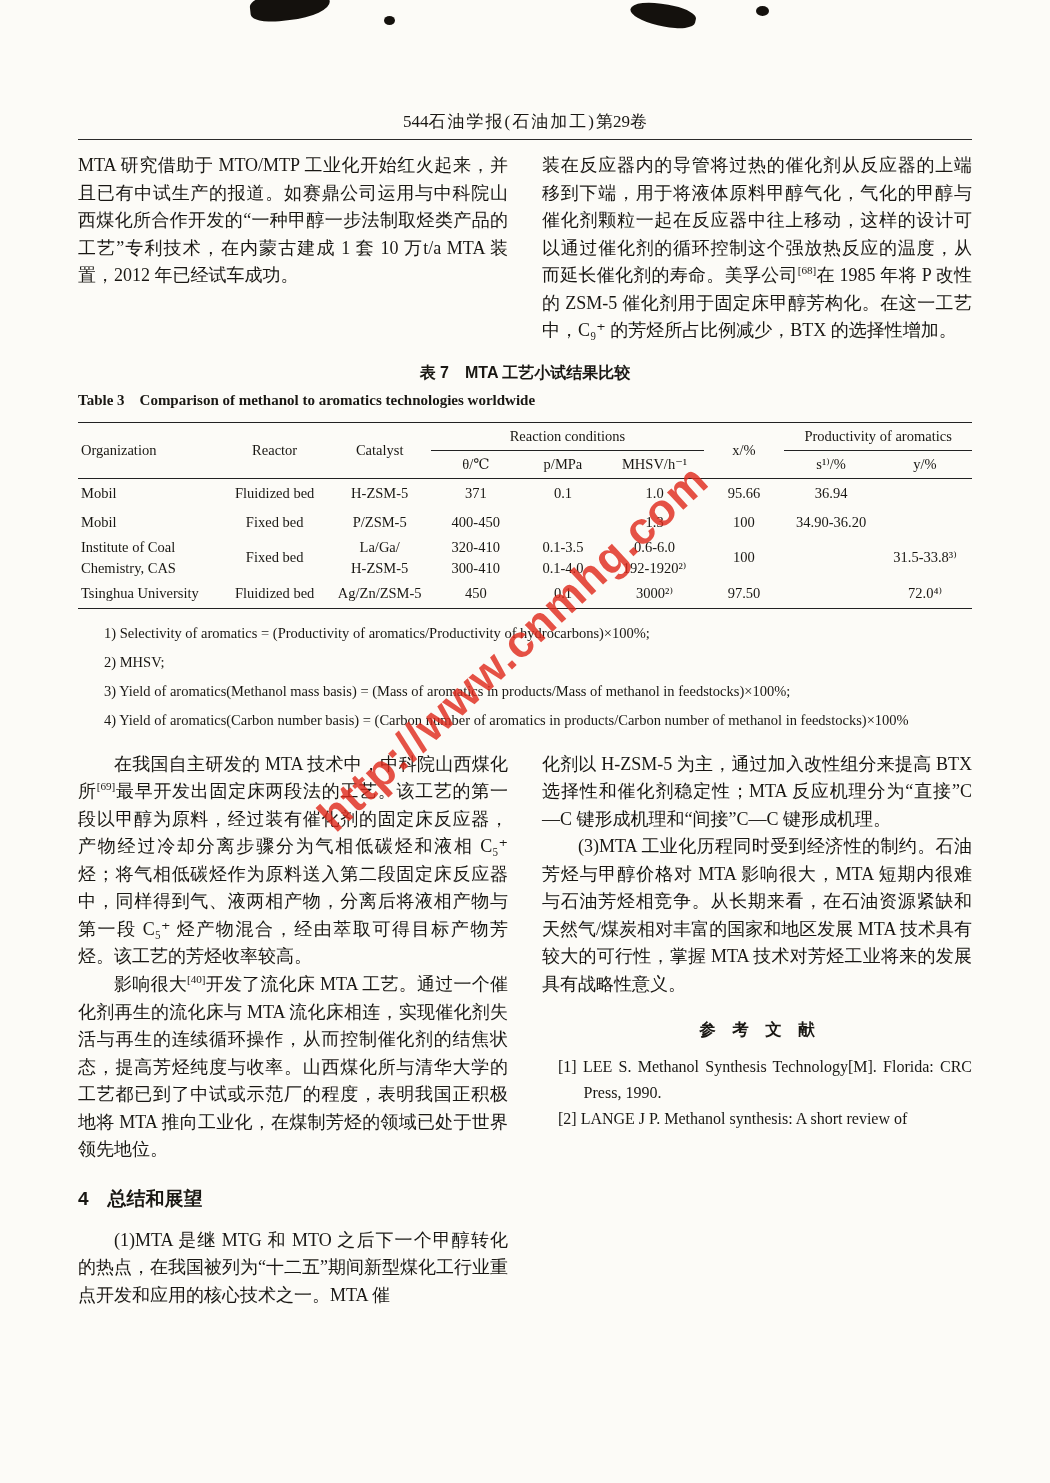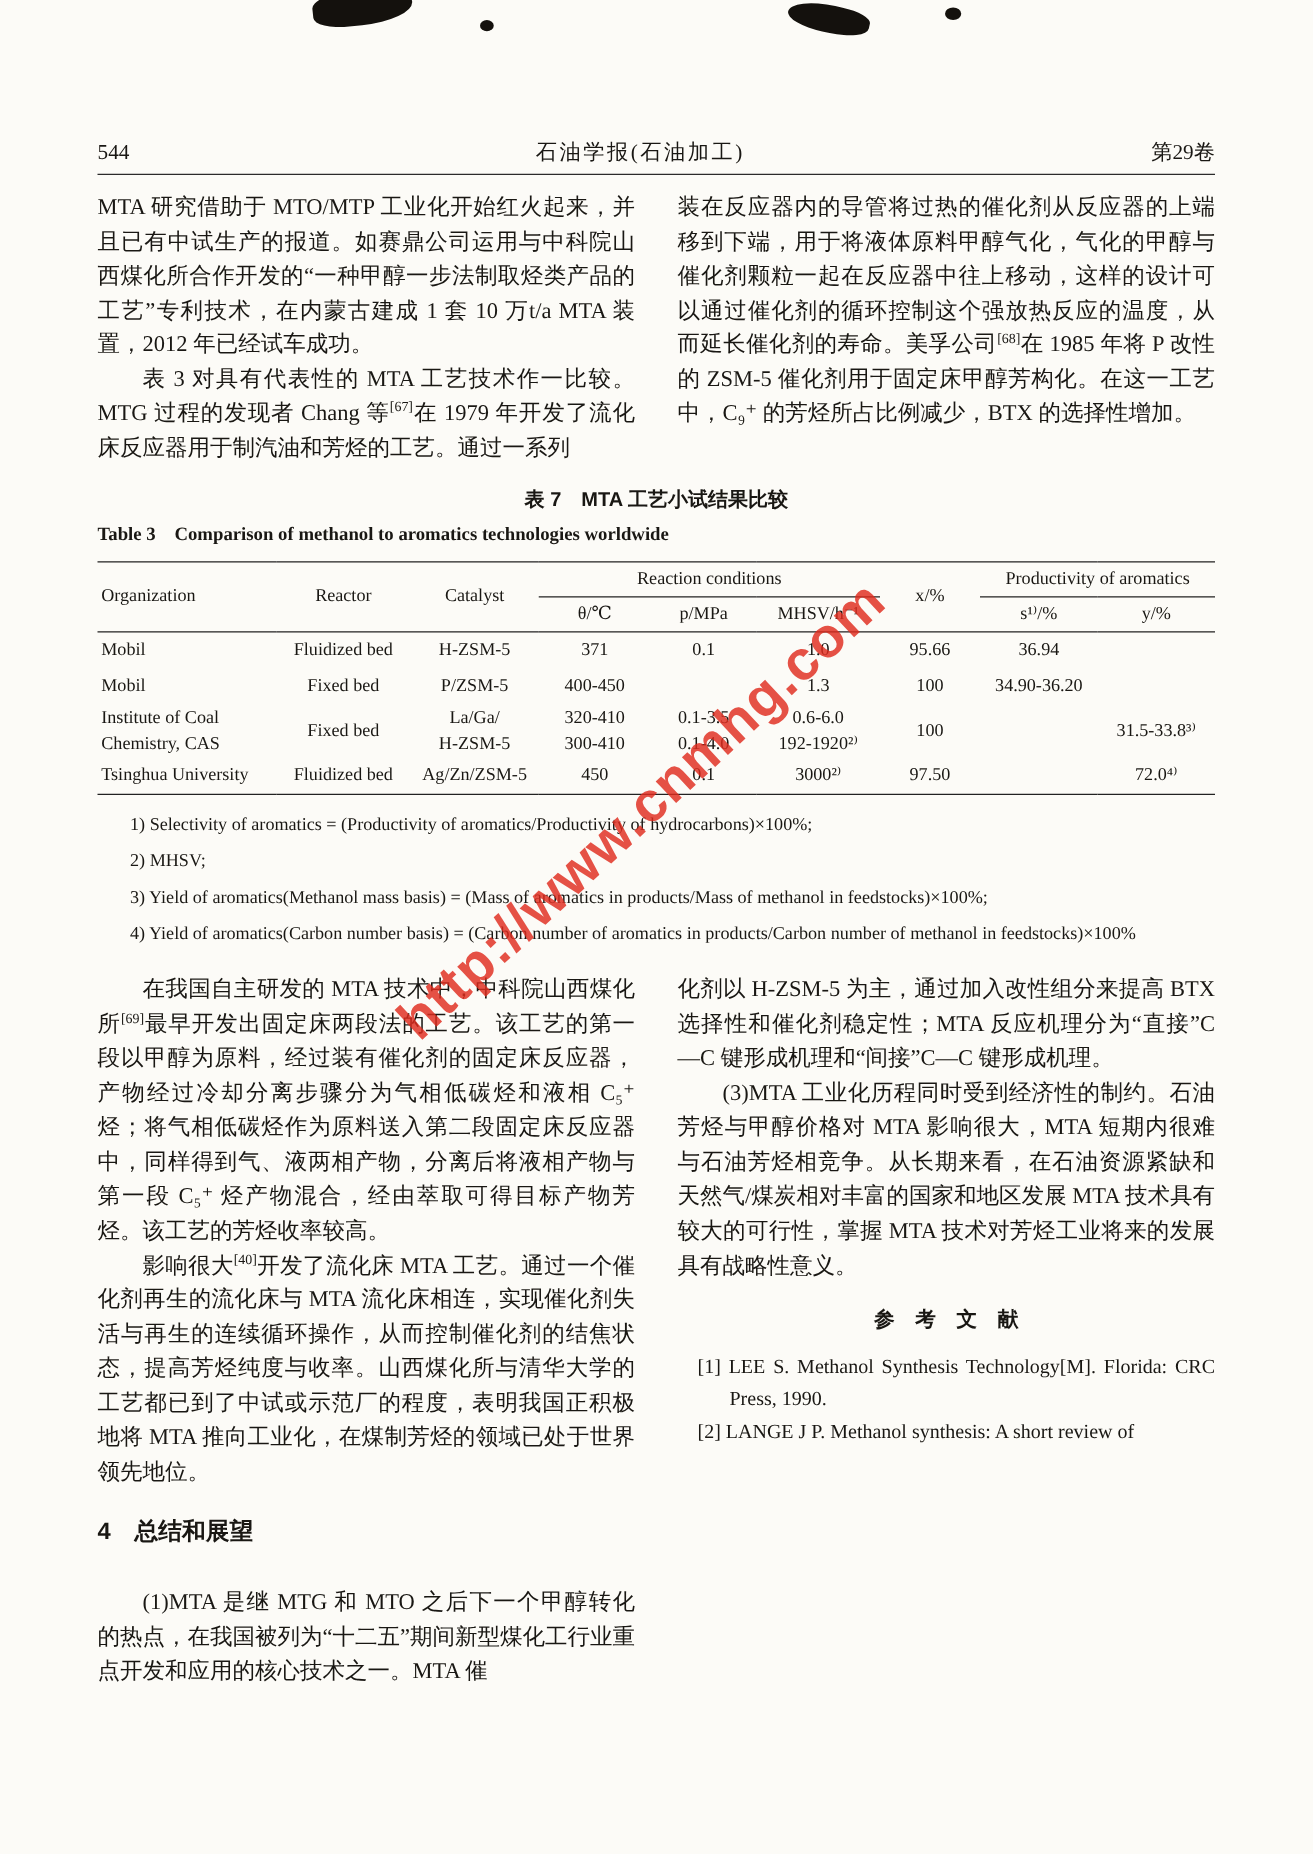--- a/index.html
+++ b/index.html
@@ -11,21 +11,21 @@
     margin: 0 auto;
     background: #fcfbf7;
     overflow: hidden;
     color: #191713;
     font-family: "Liberation Serif", "DejaVu Serif", serif;
   }
   .content { padding: 110px 78px 0; }
 
   .page-header {
     display: flex;
-    justify-content: space-between;
+    justify-content: center;
     align-items: baseline;
     font-size: 17px;
   }
   .page-header .journal { letter-spacing: 2px; }
   .header-rule { border: 0; border-top: 1.5px solid #2b2b2b; margin: 6px 0 0; }
 
   .two-col { display: flex; gap: 34px; margin-top: 12px; }
   .two-col.bottom { margin-top: 16px; }
   .col { flex: 1 1 0; min-width: 0; font-size: 18px; line-height: 1.53; text-align: justify; }
   .col p { margin: 0; }
@@ -49,21 +49,21 @@
   .tbl .sub { padding-top: 2px; padding-bottom: 2px; }
   .tbl .org { text-align: left; padding-left: 3px; }
   .tbl th.rule { border-bottom: 1.2px solid #222; }
   .tbl th.group { border-bottom: 1.2px solid #222; }
 
   .footnotes { margin-top: 10px; padding-left: 26px; font-size: 14.5px; line-height: 2.0; }
   .footnotes p { margin: 0; }
 
   .section-heading {
     font-family: "Liberation Sans", "DejaVu Sans", sans-serif;
-    font-weight: bold; font-size: 19px; margin: 20px 0 28px; text-indent: 0;
+    font-weight: bold; font-size: 19px; margin: 20px 0 14px; text-indent: 0;
   }
   .refs-heading {
     font-family: "Liberation Sans", "DejaVu Sans", sans-serif;
     font-weight: bold; font-size: 16.5px; text-align: center; margin: 18px 0 12px;
   }
   .ref { font-size: 16px; line-height: 1.62; padding-left: 2.6em; text-indent: -1.6em; margin: 0; }
 
   .watermark {
     position: absolute; left: 248px; top: 622px; width: 530px;
     text-align: center; transform: rotate(-43deg); transform-origin: center;
@@ -93,21 +93,20 @@
     <div class="page-header">
       <span>544</span>
       <span class="journal">石油学报(石油加工)</span>
       <span>第29卷</span>
     </div>
     <hr class="header-rule">
 
     <div class="two-col">
       <div class="col">
         <p>MTA 研究借助于 MTO/MTP 工业化开始红火起来，并且已有中试生产的报道。如赛鼎公司运用与中科院山西煤化所合作开发的“一种甲醇一步法制取烃类产品的工艺”专利技术，在内蒙古建成 1 套 10 万t/a MTA 装置，2012 年已经试车成功。</p>
-        <p class="indent"><span>表 3 对具有代表性的 MTA 工艺技术作一比较。MTG 过程的发现者 Chang 等</span><sup class="refsup">[67]</sup><span>在 1979 年开发了流化床反应器用于制汽油和芳烃的工艺。通过一系列</span></p>
       </div>
       <div class="col">
         <p><span>装在反应器内的导管将过热的催化剂从反应器的上端移到下端，用于将液体原料甲醇气化，气化的甲醇与催化剂颗粒一起在反应器中往上移动，这样的设计可以通过催化剂的循环控制这个强放热反应的温度，从而延长催化剂的寿命。美孚公司</span><sup class="refsup">[68]</sup><span>在 1985 年将 P 改性的 ZSM-5 催化剂用于固定床甲醇芳构化。在这一工艺中，C₉⁺ 的芳烃所占比例减少，BTX 的选择性增加。</span></p>
       </div>
     </div>
 
     <div class="table-block">
       <div class="caption-zh">表 7　MTA 工艺小试结果比较</div>
       <div class="caption-en">Table 3　Comparison of methanol to aromatics technologies worldwide</div>
 

